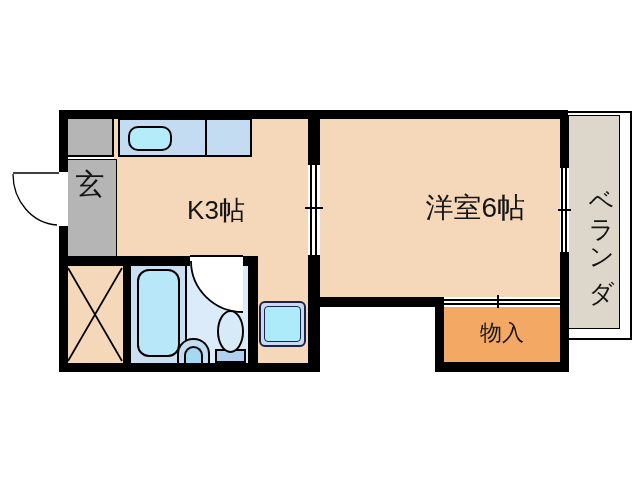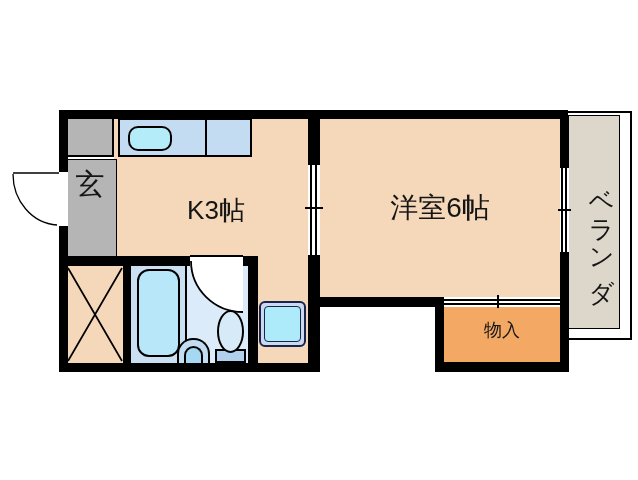--- a/index.html
+++ b/index.html
@@ -90,17 +90,17 @@
   <div class="abs" style="left:137px;top:269px;width:43px;height:88px;background:var(--bathtub-fill,#b7e7f9);border:2px solid #000;border-radius:12px;"></div>
   <div class="abs" style="left:177px;top:338px;width:33px;height:25px;background:var(--basin-outer,#c2ddf1);border:2px solid #000;border-bottom:none;border-radius:16px 16px 0 0;"></div>
   <div class="abs" style="left:184px;top:346px;width:19px;height:17px;background:var(--basin-inner,#a5d8f2);border:2px solid #000;border-bottom:none;border-radius:10px 10px 0 0;"></div>
   <div class="abs" style="left:215px;top:349px;width:31px;height:14px;background:var(--toilet-tank,#b0d0ee);border:2px solid #000;"></div>
   <div class="abs" style="left:217px;top:310px;width:27px;height:43px;background:var(--toilet-bowl,#d6eaf8);border:2px solid #000;border-radius:50%;"></div>
   <div class="abs" style="left:259px;top:301px;width:47px;height:46px;background:var(--pan-ring,#ccd8ee);border:2px solid var(--pan-border,#16244e);border-radius:6px;"></div>
   <div class="abs" style="left:264px;top:306px;width:37px;height:36px;background:var(--pan-inner,#adebfa);border:1.5px solid var(--pan-border,#16244e);border-radius:4px;"></div>
 
   <div class="label" style="left:70px;top:169px;width:40px;font-size:29px;">玄</div>
   <div class="label" style="left:141px;top:197px;width:150px;font-size:26px;">K3帖</div>
-  <div class="label" style="left:355px;top:193px;width:170px;font-size:28px;">洋室6帖</div>
-  <div class="label" style="left:448px;top:321px;width:108px;font-size:18px;">物入</div>
+  <div class="label" style="left:355px;top:193px;width:170px;font-size:28px;text-align:right;">洋室6帖</div>
+  <div class="label" style="left:448px;top:321px;width:108px;font-size:22px;">物入</div>
   <div class="label" style="left:581px;top:172px;width:34px;height:120px;font-size:25px;writing-mode:vertical-rl;text-orientation:upright;letter-spacing:1px;">ベランダ</div>
 
 </div>
 
 </body></html>

